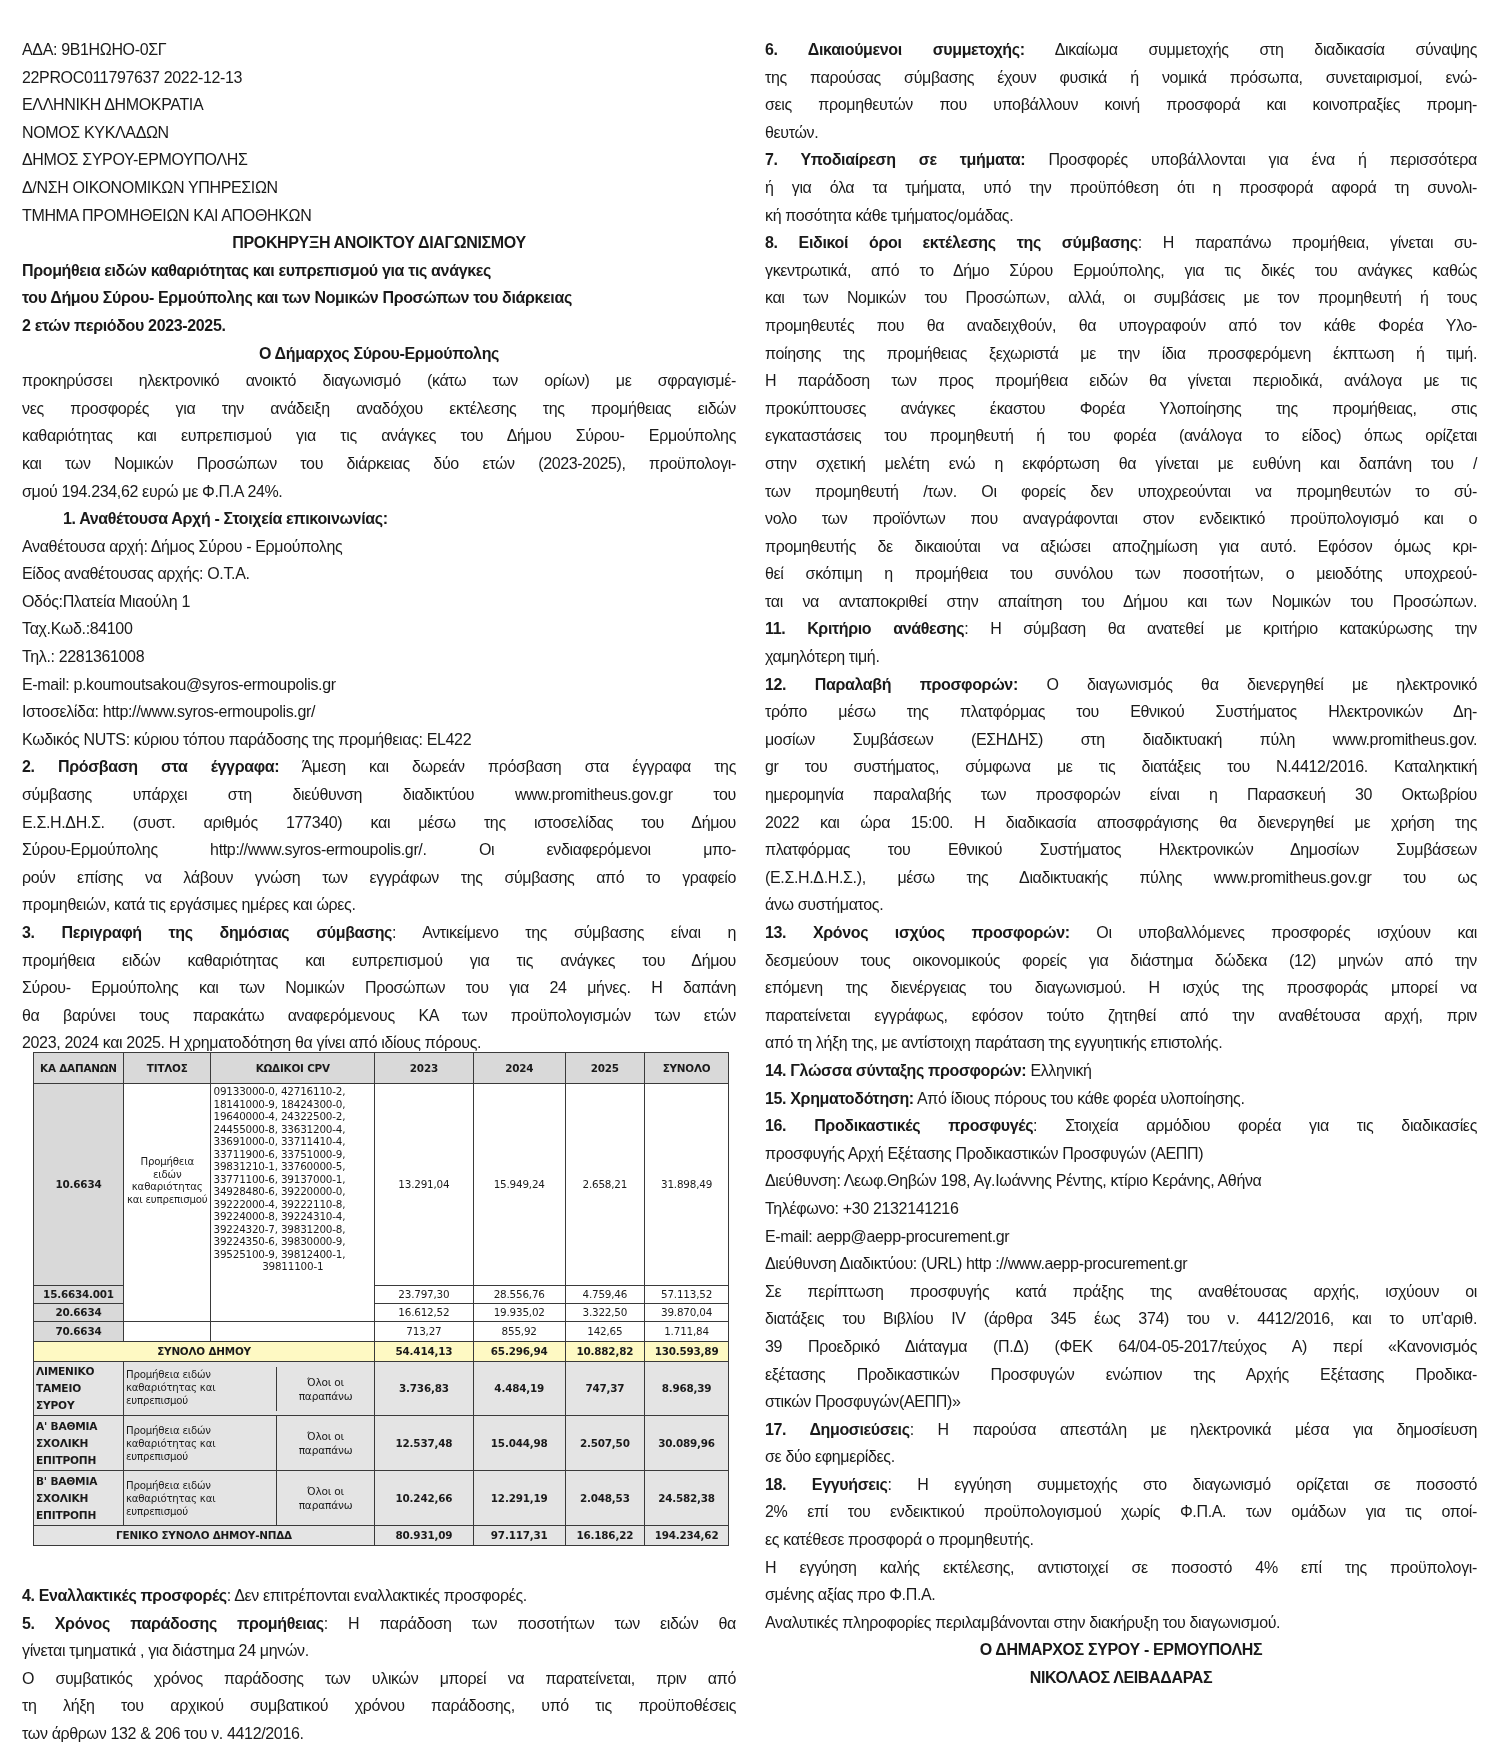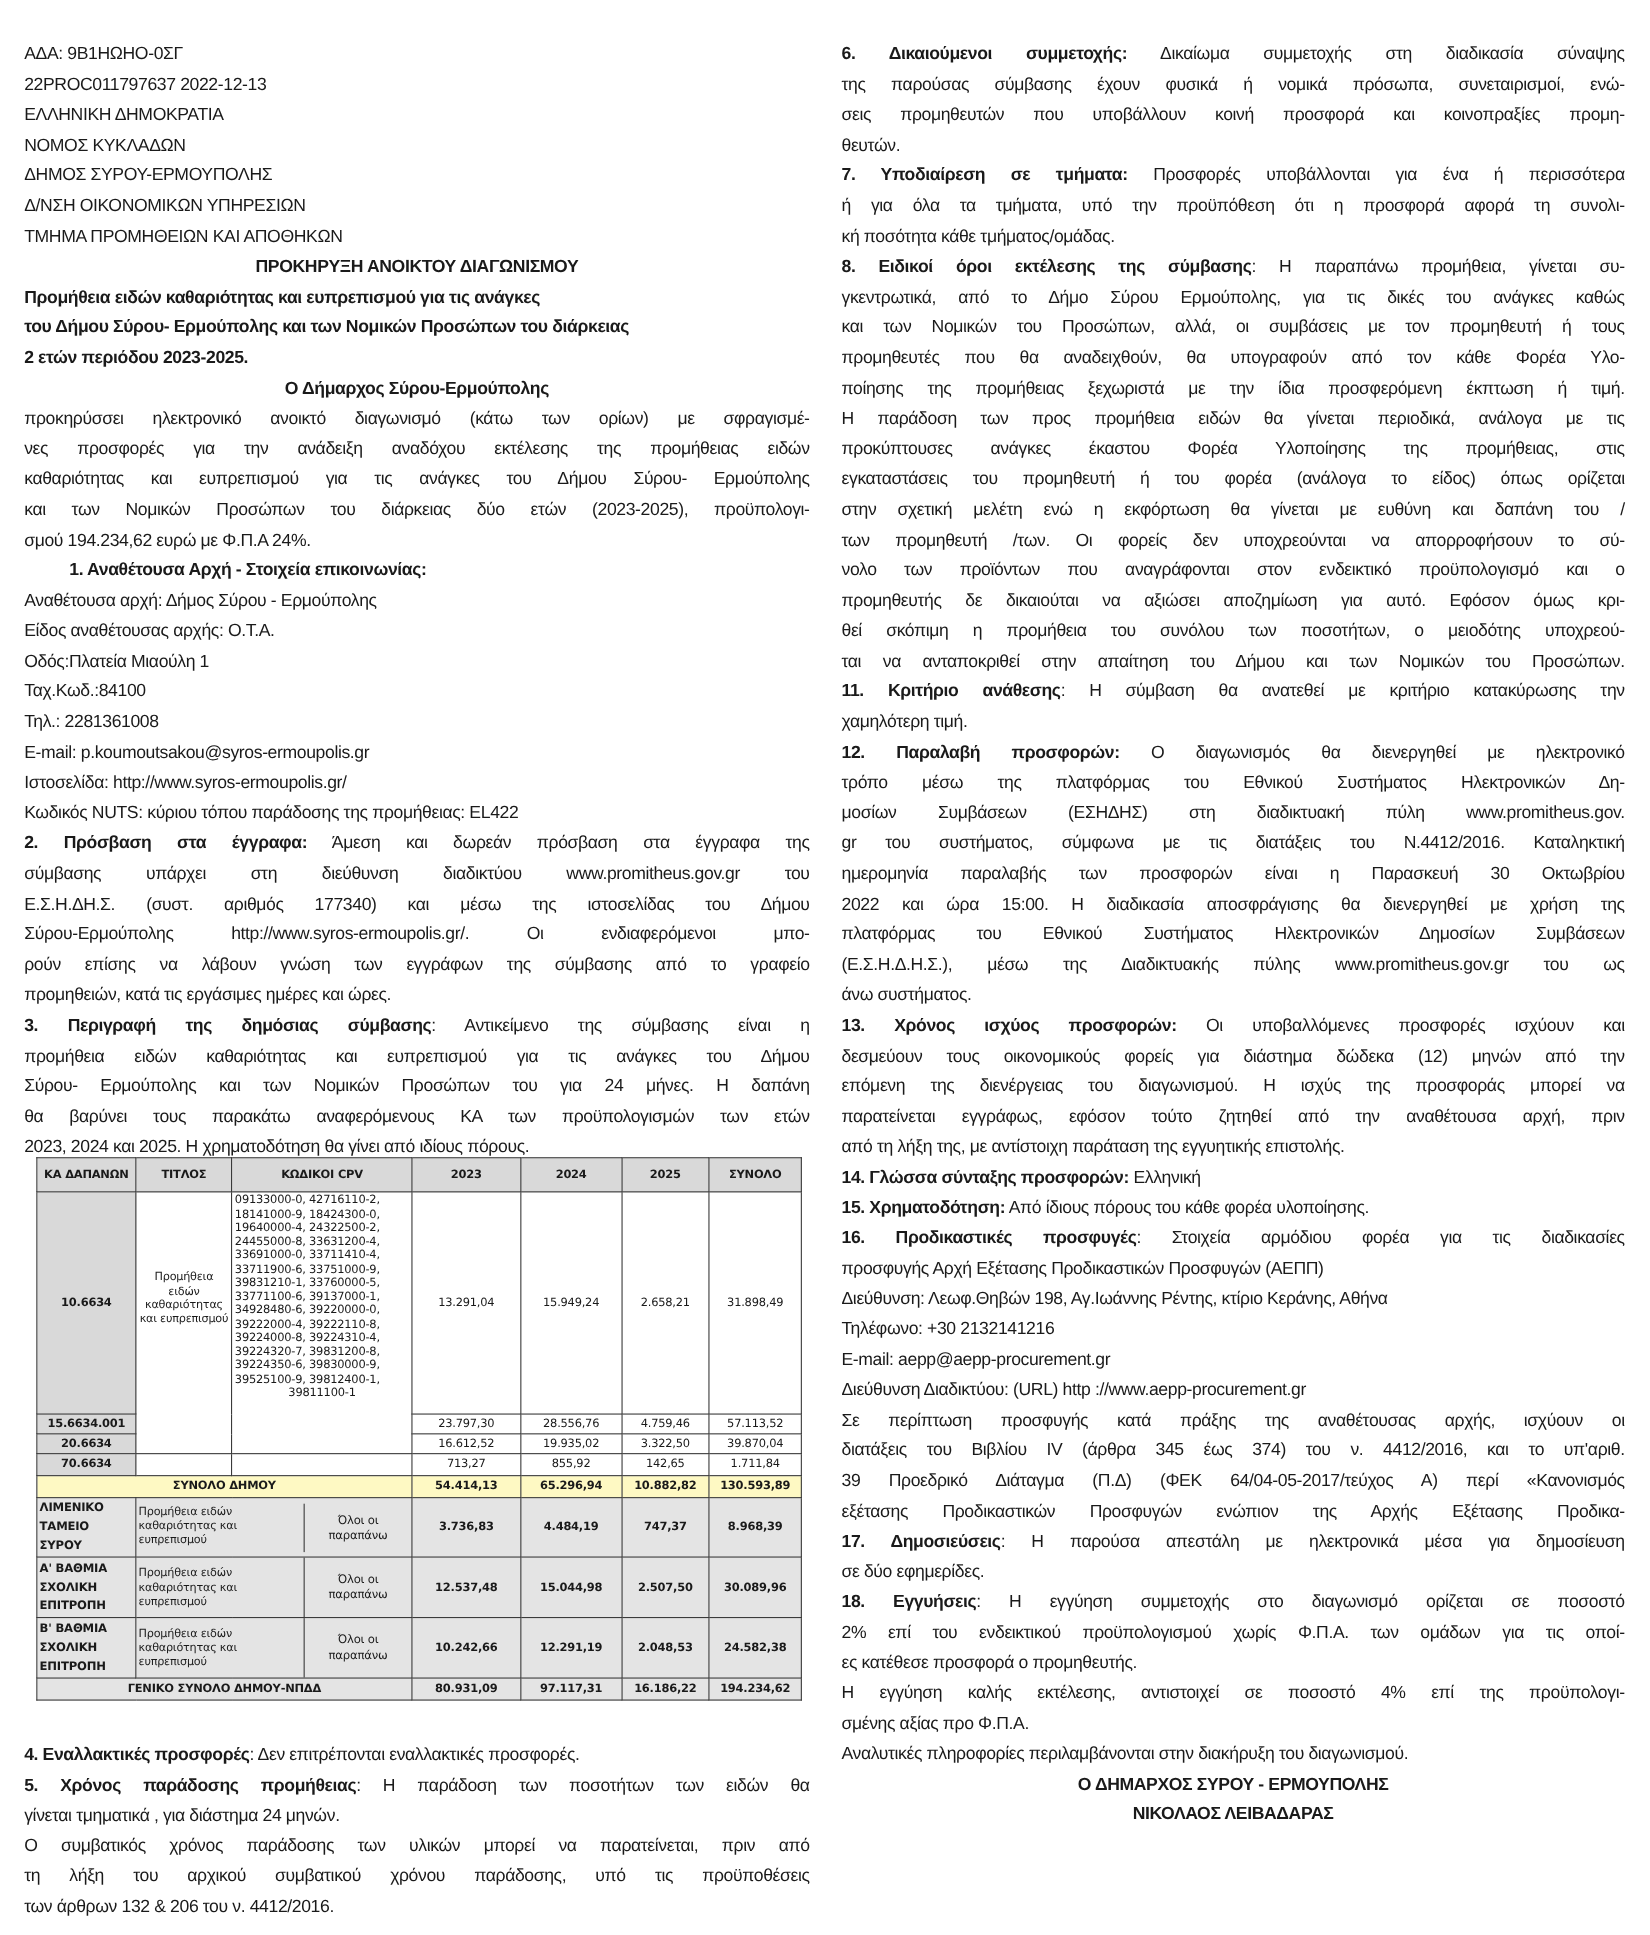--- a/index.html
+++ b/index.html
@@ -239,21 +239,21 @@
 
   <span class="just-line"><b>8. Ειδικοί όροι εκτέλεσης της σύμβασης</b><span>: Η παραπάνω προμήθεια, γίνεται συ-</span></span>
   <span class="just-line">γκεντρωτικά, από το Δήμο Σύρου Ερμούπολης, για τις δικές του ανάγκες καθώς</span>
   <span class="just-line">και των Νομικών του Προσώπων, αλλά, οι συμβάσεις με τον προμηθευτή ή τους</span>
   <span class="just-line">προμηθευτές που θα αναδειχθούν, θα υπογραφούν από τον κάθε Φορέα Υλο-</span>
   <span class="just-line">ποίησης της προμήθειας ξεχωριστά με την ίδια προσφερόμενη έκπτωση ή τιμή.</span>
   <span class="just-line">Η παράδοση των προς προμήθεια ειδών θα γίνεται περιοδικά, ανάλογα με τις</span>
   <span class="just-line">προκύπτουσες ανάγκες έκαστου Φορέα Υλοποίησης της προμήθειας, στις</span>
   <span class="just-line">εγκαταστάσεις του προμηθευτή ή του φορέα (ανάλογα το είδος) όπως ορίζεται</span>
   <span class="just-line">στην σχετική μελέτη  ενώ η εκφόρτωση θα γίνεται με ευθύνη και δαπάνη του /</span>
-  <span class="just-line">των προμηθευτή /των. Οι φορείς δεν  υποχρεούνται  να απορροφήσουν το σύ-</span>
+  <span class="just-line">των προμηθευτή /των. Οι φορείς δεν  υποχρεούνται  να προμηθευτών το σύ-</span>
   <span class="just-line">νολο των προϊόντων που αναγράφονται  στον ενδεικτικό προϋπολογισμό και ο</span>
   <span class="just-line">προμηθευτής δε δικαιούται να αξιώσει αποζημίωση για αυτό. Εφόσον όμως κρι-</span>
   <span class="just-line">θεί σκόπιμη η προμήθεια του συνόλου των ποσοτήτων, ο μειοδότης υποχρεού-</span>
   <span class="just-line">ται να ανταποκριθεί στην απαίτηση του Δήμου και των Νομικών του Προσώπων.</span>
 
   <span class="just-line"><b>11. Κριτήριο ανάθεσης</b><span>: Η σύμβαση θα ανατεθεί με κριτήριο κατακύρωσης την</span></span>
   <span class="line">χαμηλότερη τιμή.</span>
 
   <span class="just-line"><b>12. Παραλαβή προσφορών:</b><span> Ο διαγωνισμός θα διενεργηθεί με ηλεκτρονικό</span></span>
   <span class="just-line">τρόπο μέσω της πλατφόρμας του Εθνικού Συστήματος Ηλεκτρονικών Δη-</span>
@@ -277,20 +277,21 @@
   <span class="just-line"><b>16. Προδικαστικές προσφυγές</b><span>:  Στοιχεία αρμόδιου φορέα για τις διαδικασίες</span></span>
   <span class="line">προσφυγής Αρχή Εξέτασης Προδικαστικών Προσφυγών  (ΑΕΠΠ)</span>
   <span class="line">Διεύθυνση: Λεωφ.Θηβών 198, Αγ.Ιωάννης Ρέντης, κτίριο Κεράνης, Αθήνα</span>
   <span class="line">Τηλέφωνο: +30 2132141216</span>
   <span class="line">E-mail: aepp@aepp-procurement.gr</span>
   <span class="line">Διεύθυνση Διαδικτύου: (URL) http ://www.aepp-procurement.gr</span>
   <span class="just-line">Σε περίπτωση προσφυγής κατά πράξης της αναθέτουσας αρχής, ισχύουν οι</span>
   <span class="just-line">διατάξεις του Βιβλίου IV (άρθρα 345 έως 374) του ν. 4412/2016, και το υπ'αριθ.</span>
   <span class="just-line">39 Προεδρικό Διάταγμα (Π.Δ) (ΦΕΚ 64/04-05-2017/τεύχος Α) περί «Κανονισμός</span>
   <span class="just-line">εξέτασης Προδικαστικών Προσφυγών ενώπιον της Αρχής Εξέτασης Προδικα-</span>
+  <span class="line">στικών Προσφυγών(ΑΕΠΠ)»</span>
 
   <span class="just-line"><b>17. Δημοσιεύσεις</b><span>: Η παρούσα απεστάλη με ηλεκτρονικά μέσα για δημοσίευση</span></span>
   <span class="line">σε δύο εφημερίδες.</span>
 
   <span class="just-line"><b>18. Εγγυήσεις</b><span>: Η εγγύηση συμμετοχής στο διαγωνισμό ορίζεται σε ποσοστό</span></span>
   <span class="just-line">2% επί του ενδεικτικού προϋπολογισμού χωρίς Φ.Π.Α. των ομάδων για τις οποί-</span>
   <span class="line">ες κατέθεσε προσφορά ο προμηθευτής.</span>
   <span class="just-line">Η εγγύηση καλής εκτέλεσης, αντιστοιχεί σε ποσοστό 4% επί της προϋπολογι-</span>
   <span class="line">σμένης αξίας προ Φ.Π.Α.</span>
   <span class="line">Αναλυτικές πληροφορίες περιλαμβάνονται στην διακήρυξη του διαγωνισμού.</span>

